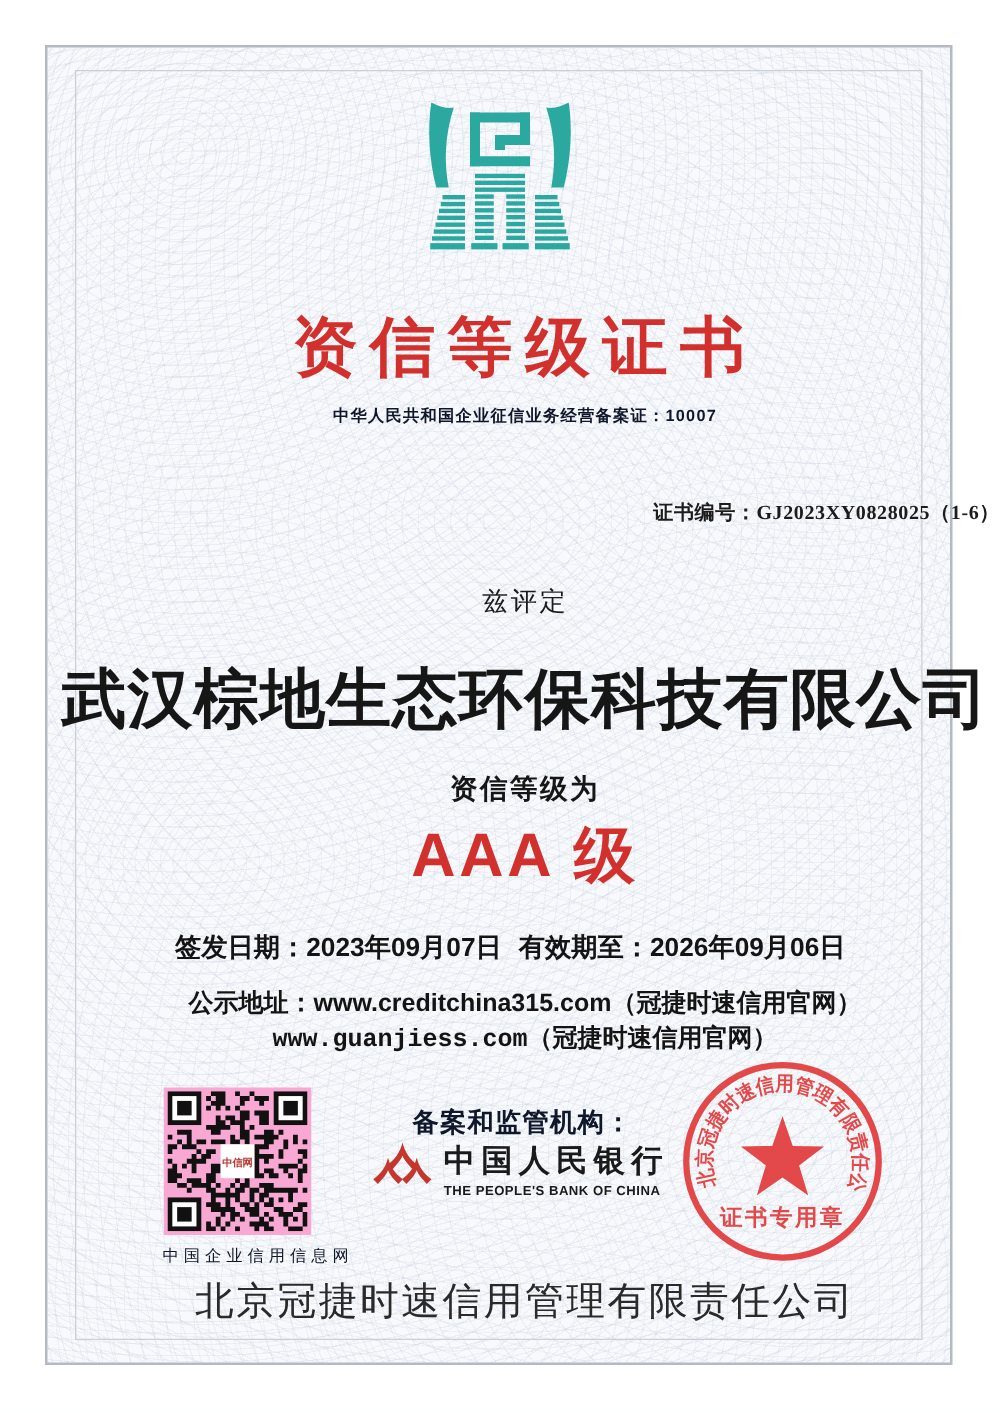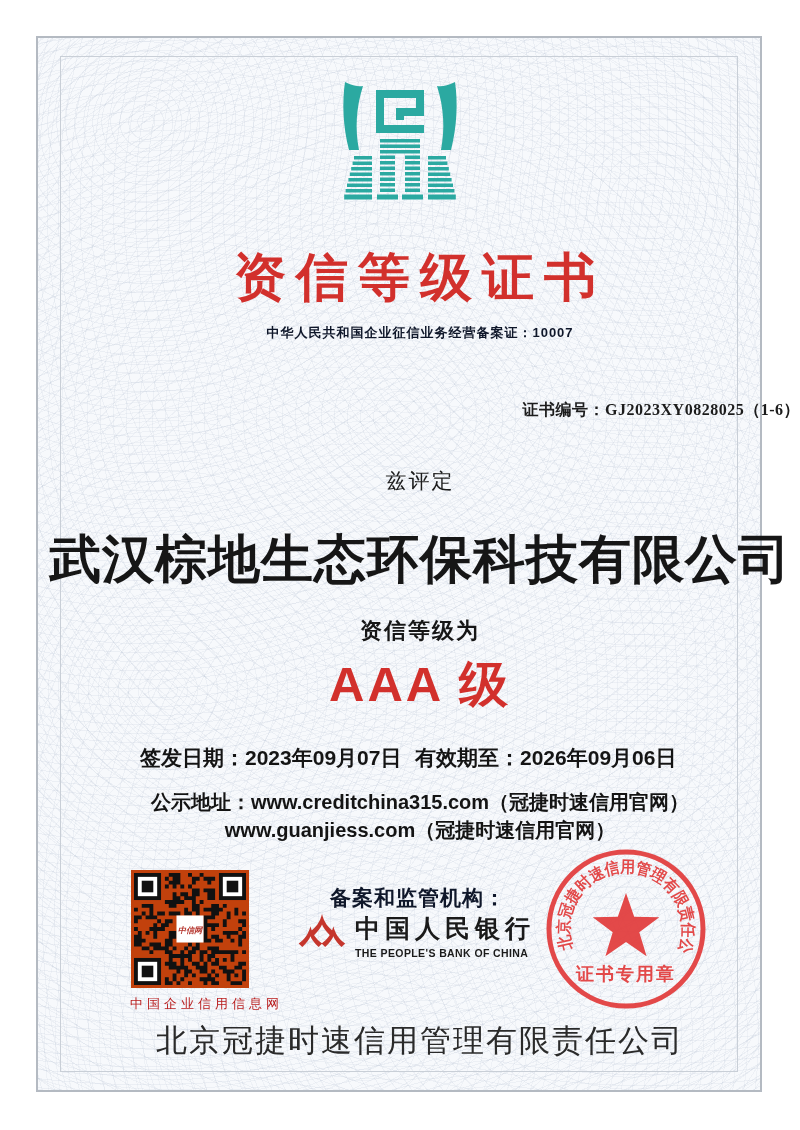--- a/index.html
+++ b/index.html
@@ -47,25 +47,25 @@
     top:525px; font-size:52px; font-weight:600; color:#161616;
     font-family:"Liberation Serif", serif; letter-spacing:1px;
   }
   .rating-label { top:616px; font-size:22px; font-weight:700; color:#161616; letter-spacing:2px; }
   .rating-value {
     top:652px; font-size:49px; font-weight:800; color:#d2302c; letter-spacing:3px;
   }
   .date-issue { left:140px; top:744px; font-size:21px; font-weight:700; color:#141414; }
   .date-valid { left:415px; top:744px; font-size:21px; font-weight:700; color:#141414; }
   .pub1 { top:789px; font-size:20px; font-weight:700; color:#141414; }
-  .pub2 { top:817px; font-size:20px; font-weight:700; color:#141414; }
+  .pub2 { top:817px; font-size:20px; font-weight:700; color:#141414;font-family:Liberation Mono, monospace; }
 
   .qr-block { left:130px; top:870px; width:120px; text-align:center; }
-  .qr-box { width:118px; height:118px; background:#c2410c; padding:3px; display:inline-block;font-style:italic; }
-  .qr-caption { margin-top:6px; font-size:13px; letter-spacing:4px; color:#b91c1c; font-weight:500; white-space:nowrap; }
+  .qr-box { width:118px; height:118px; background:#f9a8d4; padding:3px; display:inline-block; }
+  .qr-caption { margin-top:6px; font-size:13px; letter-spacing:4px; color:#0f172a; font-weight:500; white-space:nowrap; }
 
   .regulator { left:268px; top:884px; width:300px; text-align:center; }
   .regulator-label {
     font-size:21px; font-weight:700; color:#0f172a;
     font-family:"Liberation Serif", serif; letter-spacing:1px;
   }
   .bank-row { display:flex; align-items:flex-start; justify-content:center; gap:12px; }
   .bank-names { text-align:left; }
   .bank-cn {
     font-size:25px; font-weight:700; color:#1a1a1a; letter-spacing:5px;

